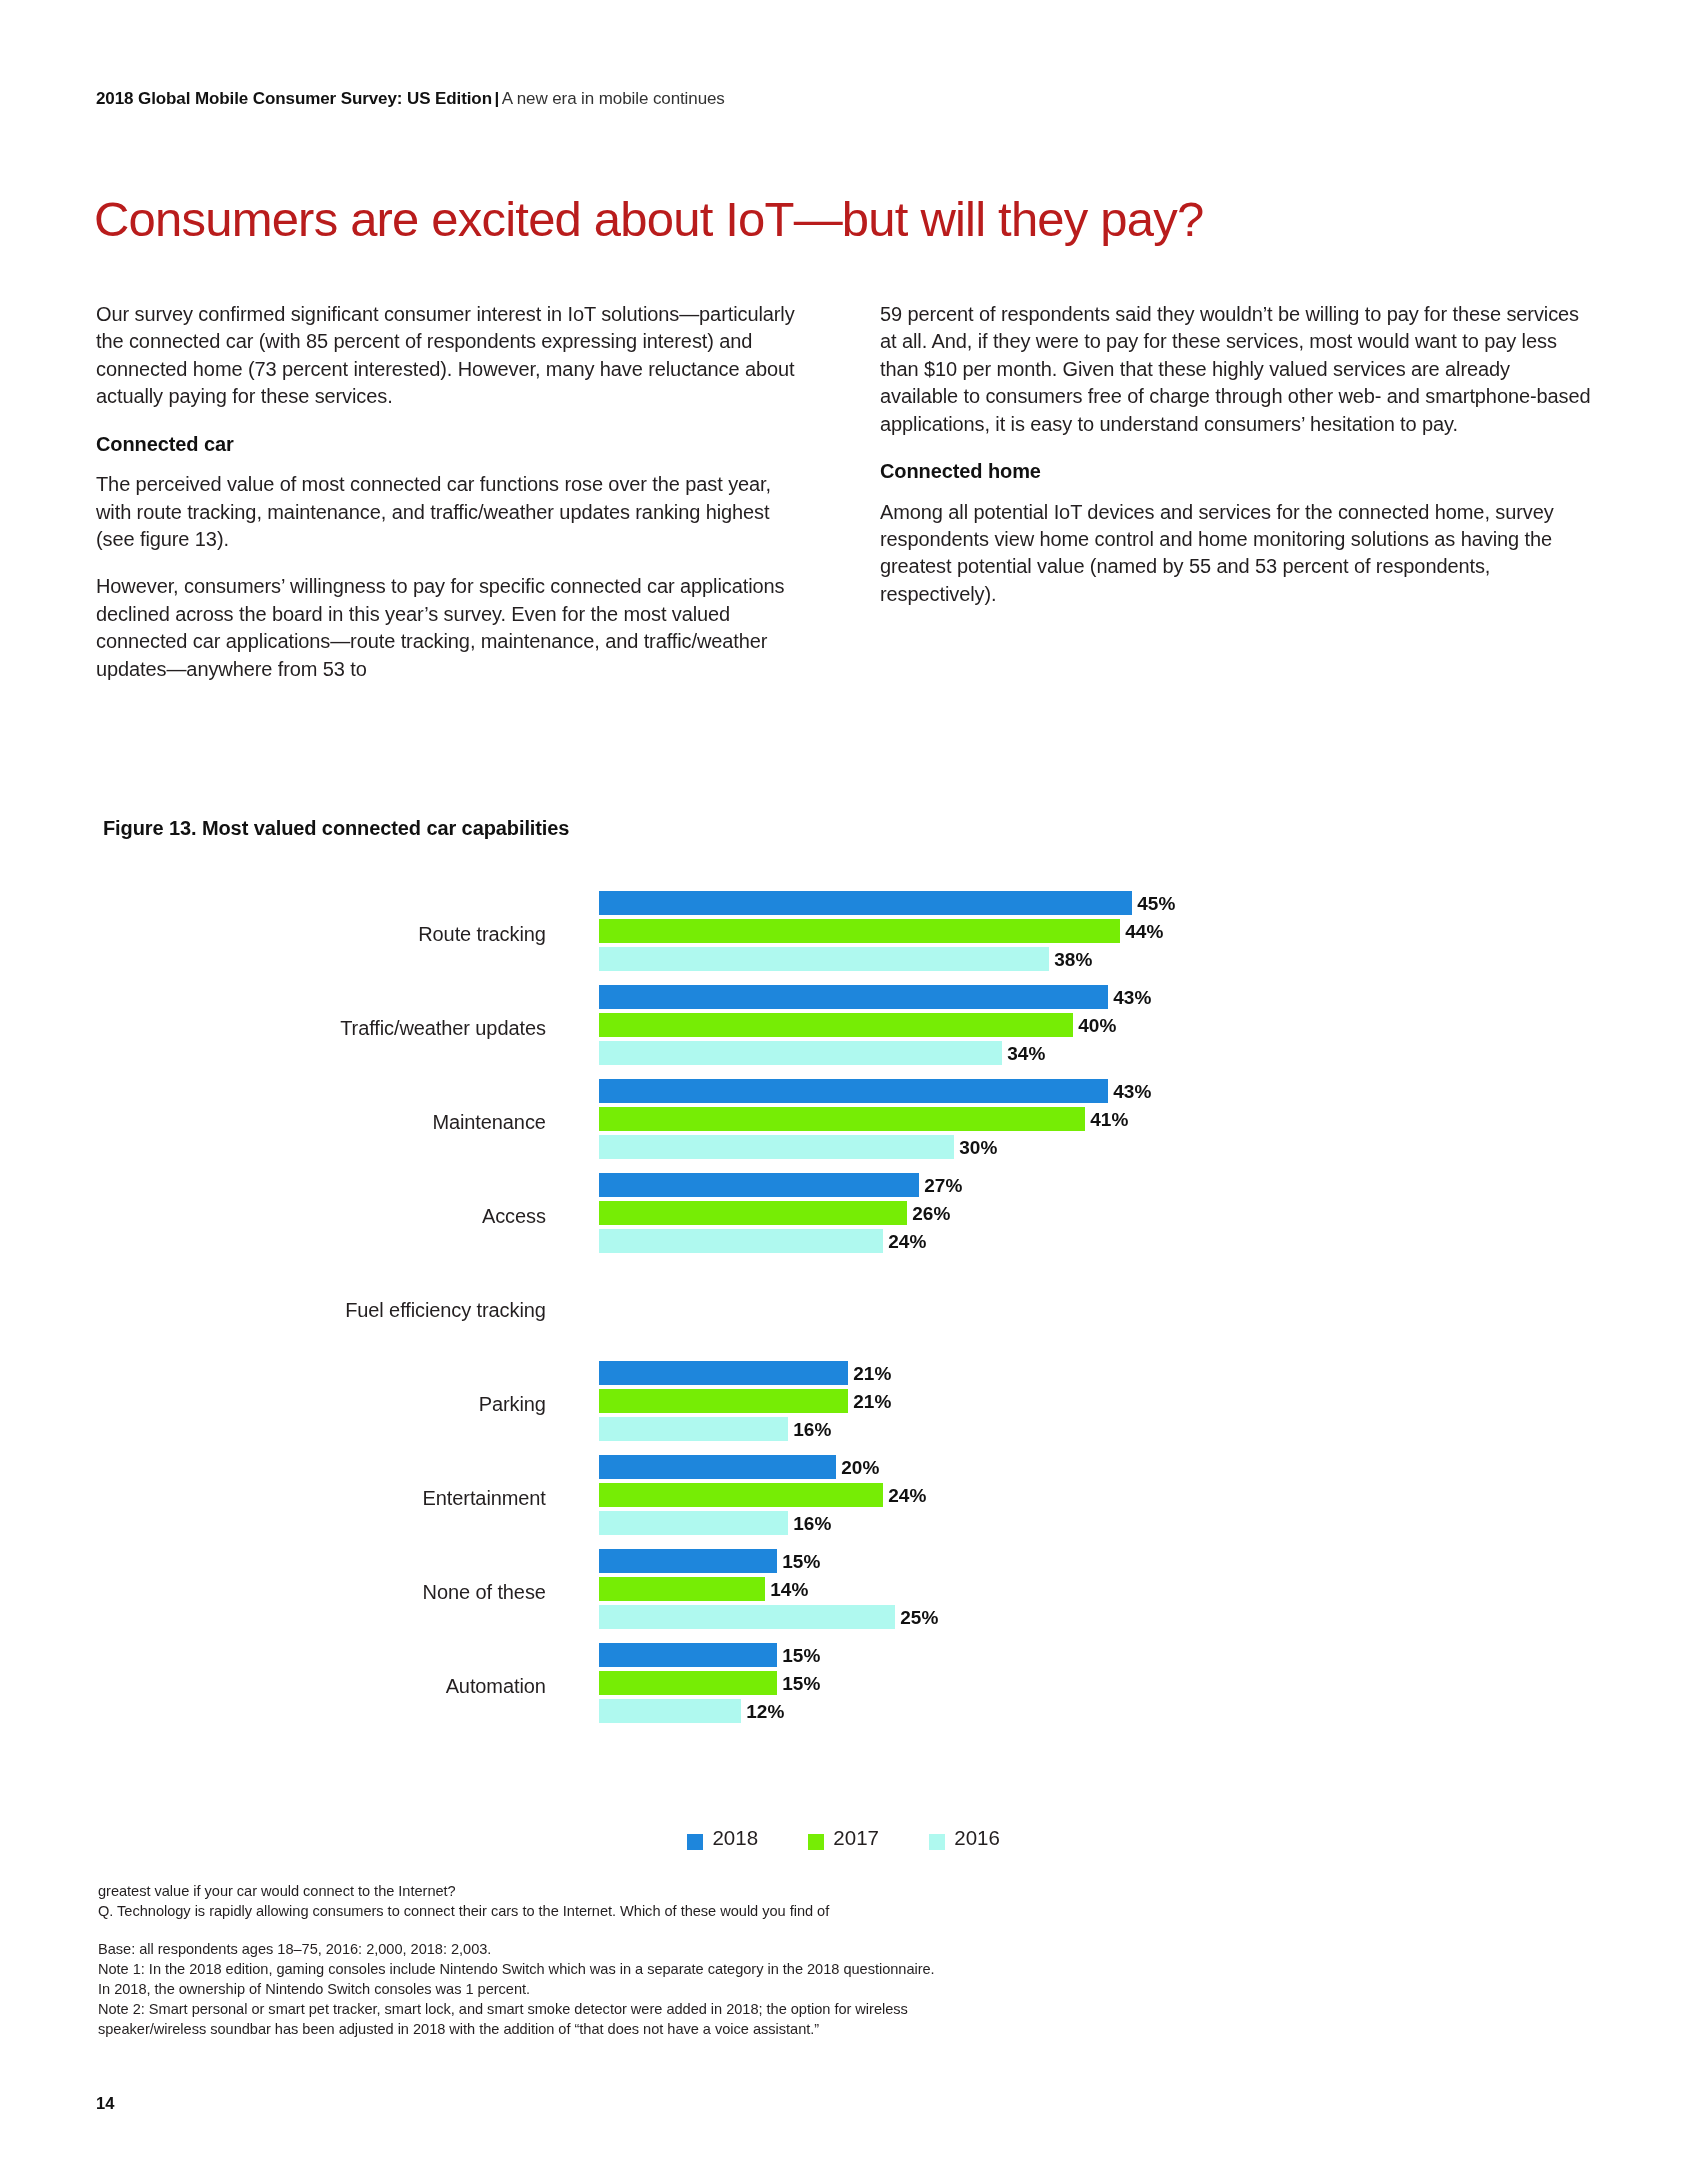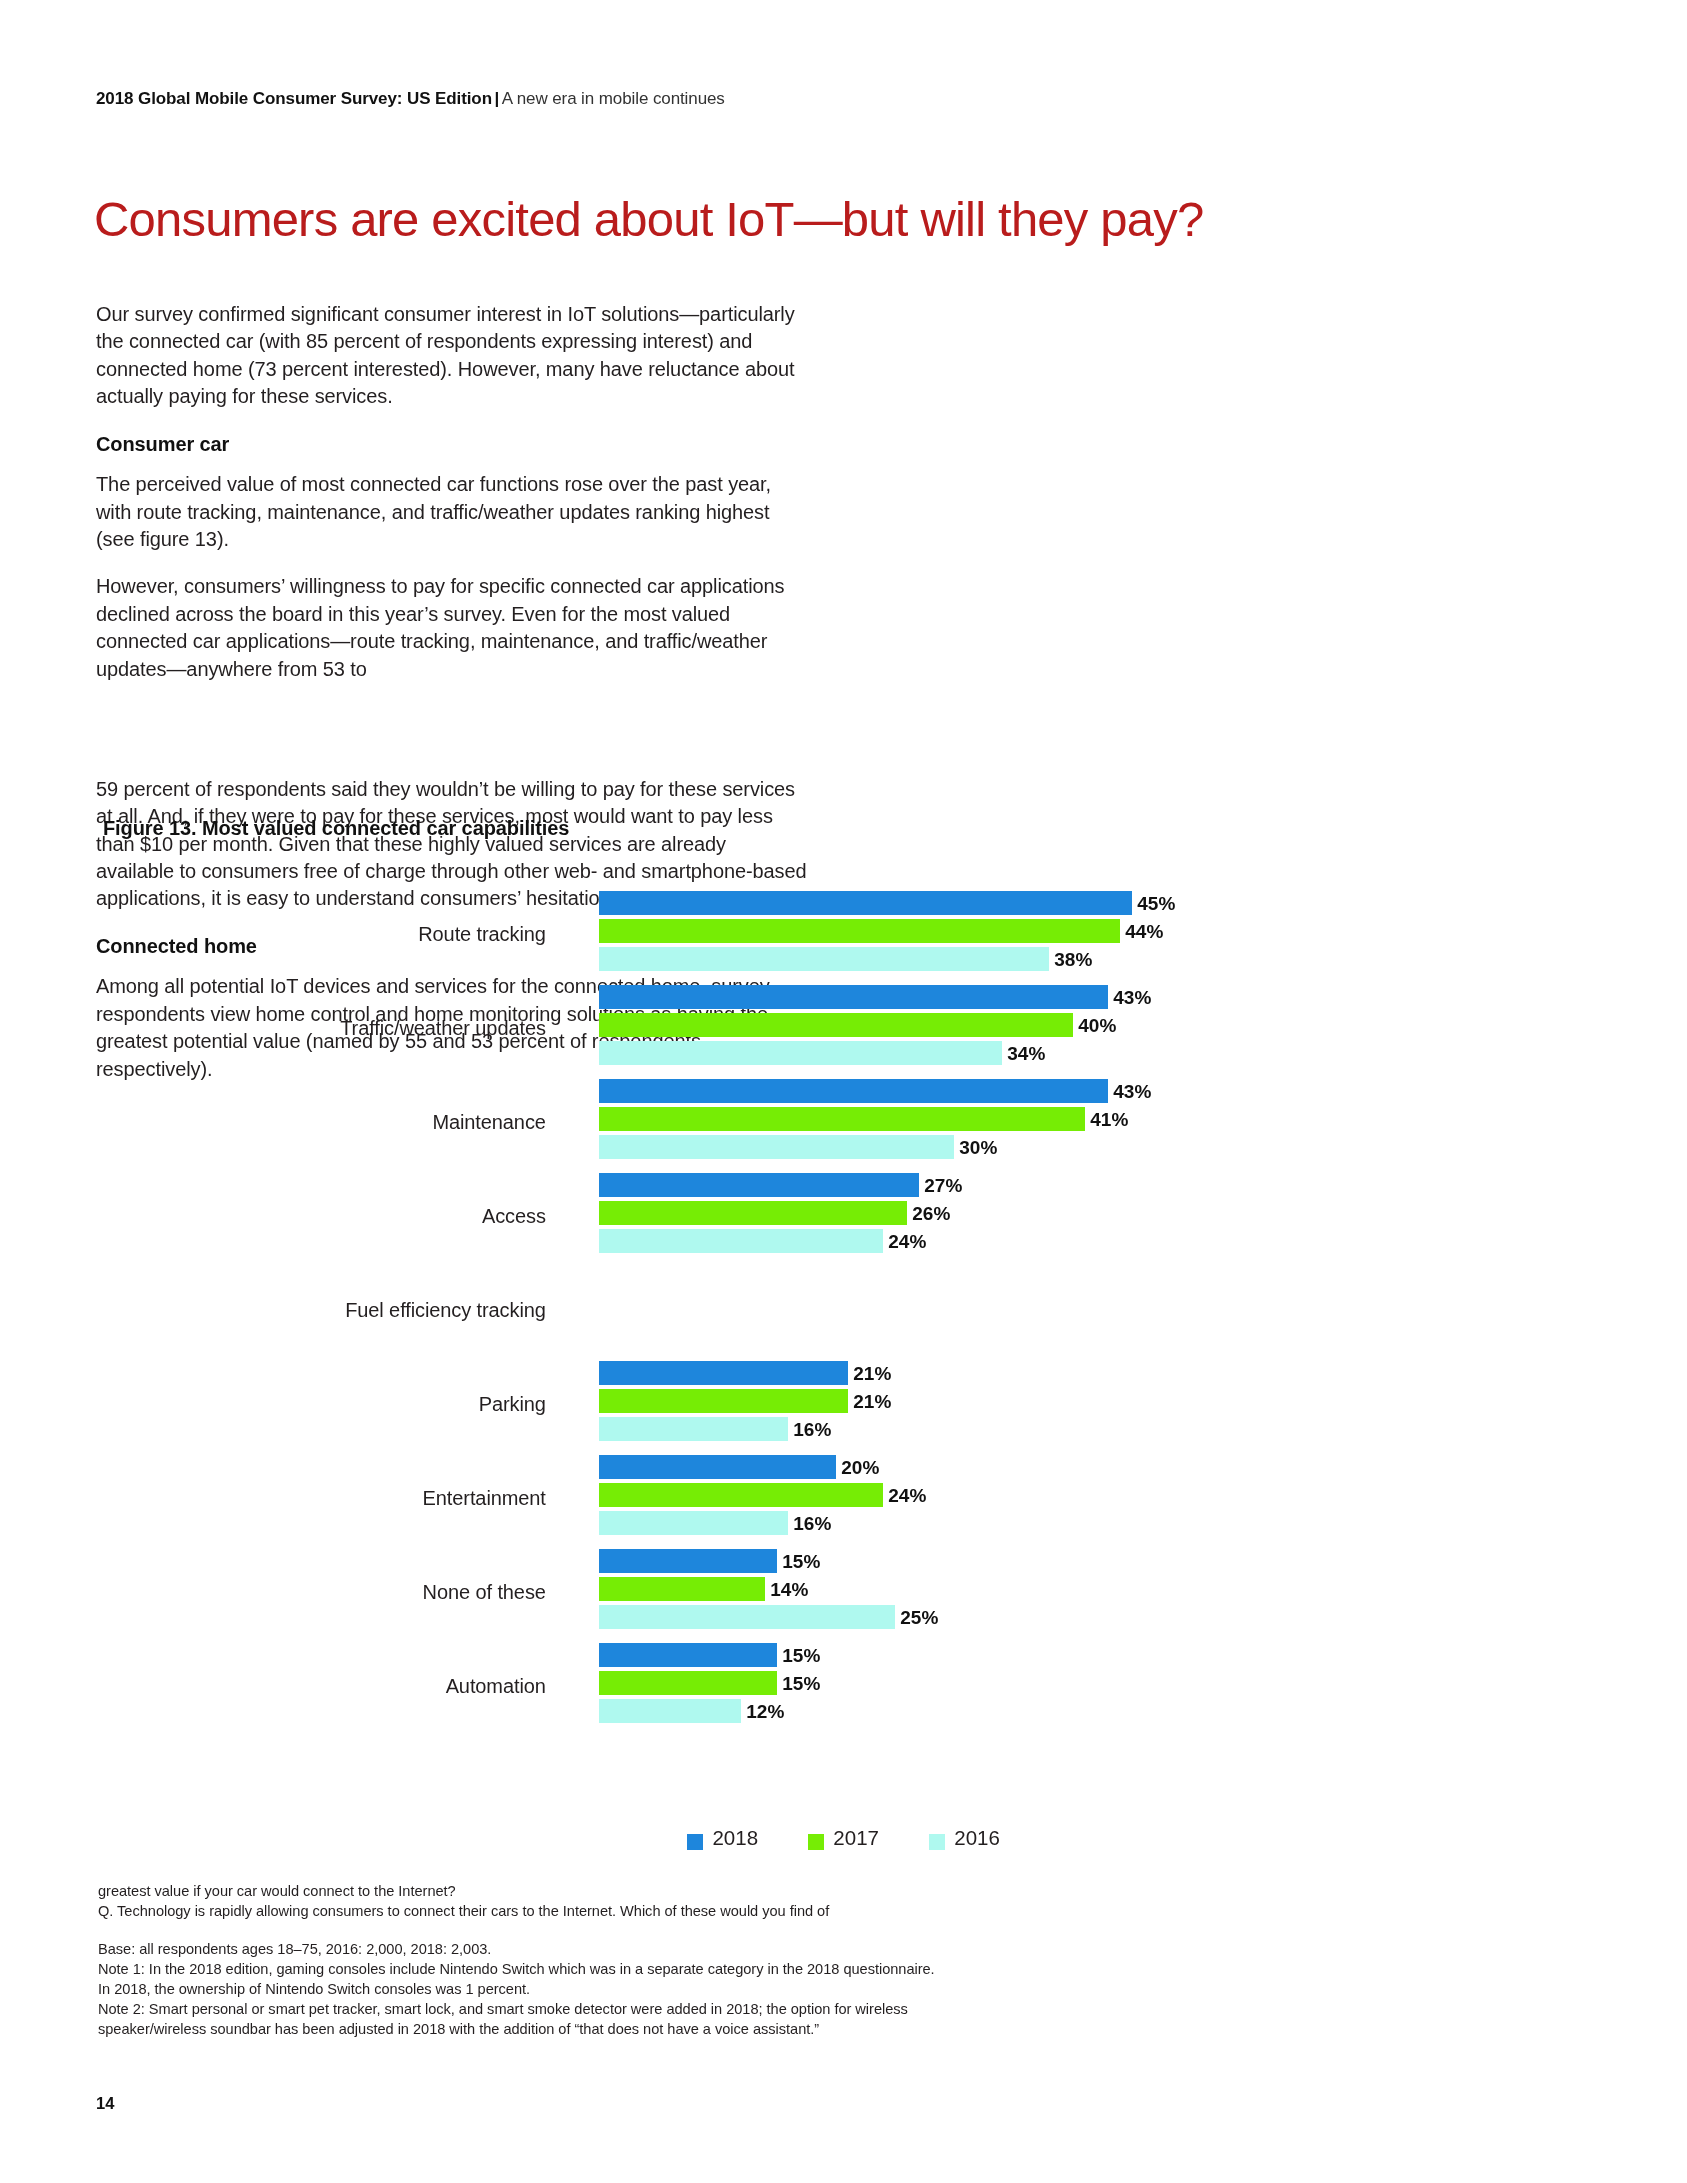--- a/index.html
+++ b/index.html
@@ -59,21 +59,20 @@
   }
 
   
   .columns {
     position: absolute;
     left: 96px;
     top: 301px;
     width: 1495px;
     display: flex;
     gap: 73px;
-    flex-direction: column;
   }
   .col {
     width: 711px;
   }
   .col p {
     margin: 0 0 20px 0;
     font-size: 20px;
     line-height: 1.37;
     color: #231f20;
     letter-spacing: -0.1px;
@@ -219,21 +218,21 @@
 
   <div class="running-header">
     <span class="rh-bold">2018 Global Mobile Consumer Survey: US Edition</span><span class="rh-sep">|</span><span class="rh-light">A new era in mobile continues</span>
   </div>
 
   <div class="page-title">Consumers are excited about IoT—but will they pay?</div>
 
   <div class="columns">
     <div class="col">
       <p>Our survey confirmed significant consumer interest in IoT solutions—particularly the connected car (with 85 percent of respondents expressing interest) and connected home (73 percent interested). However, many have reluctance about actually paying for these services.</p>
-      <h3>Consumer car</h3>
+      <h3>Connected car</h3>
       <p>The perceived value of most connected car functions rose over the past year, with route tracking, maintenance, and traffic/weather updates ranking highest (see figure 13).</p>
       <p>However, consumers’ willingness to pay for specific connected car applications declined across the board in this year’s survey. Even for the most valued connected car applications—route tracking, maintenance, and traffic/weather updates—anywhere from 53 to</p>
     </div>
     <div class="col">
       <p>59 percent of respondents said they wouldn’t be willing to pay for these services at all. And, if they were to pay for these services, most would want to pay less than $10 per month. Given that these highly valued services are already available to consumers free of charge through other web- and smartphone-based applications, it is easy to understand consumers’ hesitation to pay.</p>
       <h3>Connected home</h3>
       <p>Among all potential IoT devices and services for the connected home, survey respondents view home control and home monitoring solutions as having the greatest potential value (named by 55 and 53 percent of respondents, respectively).</p>
     </div>
   </div>
 

